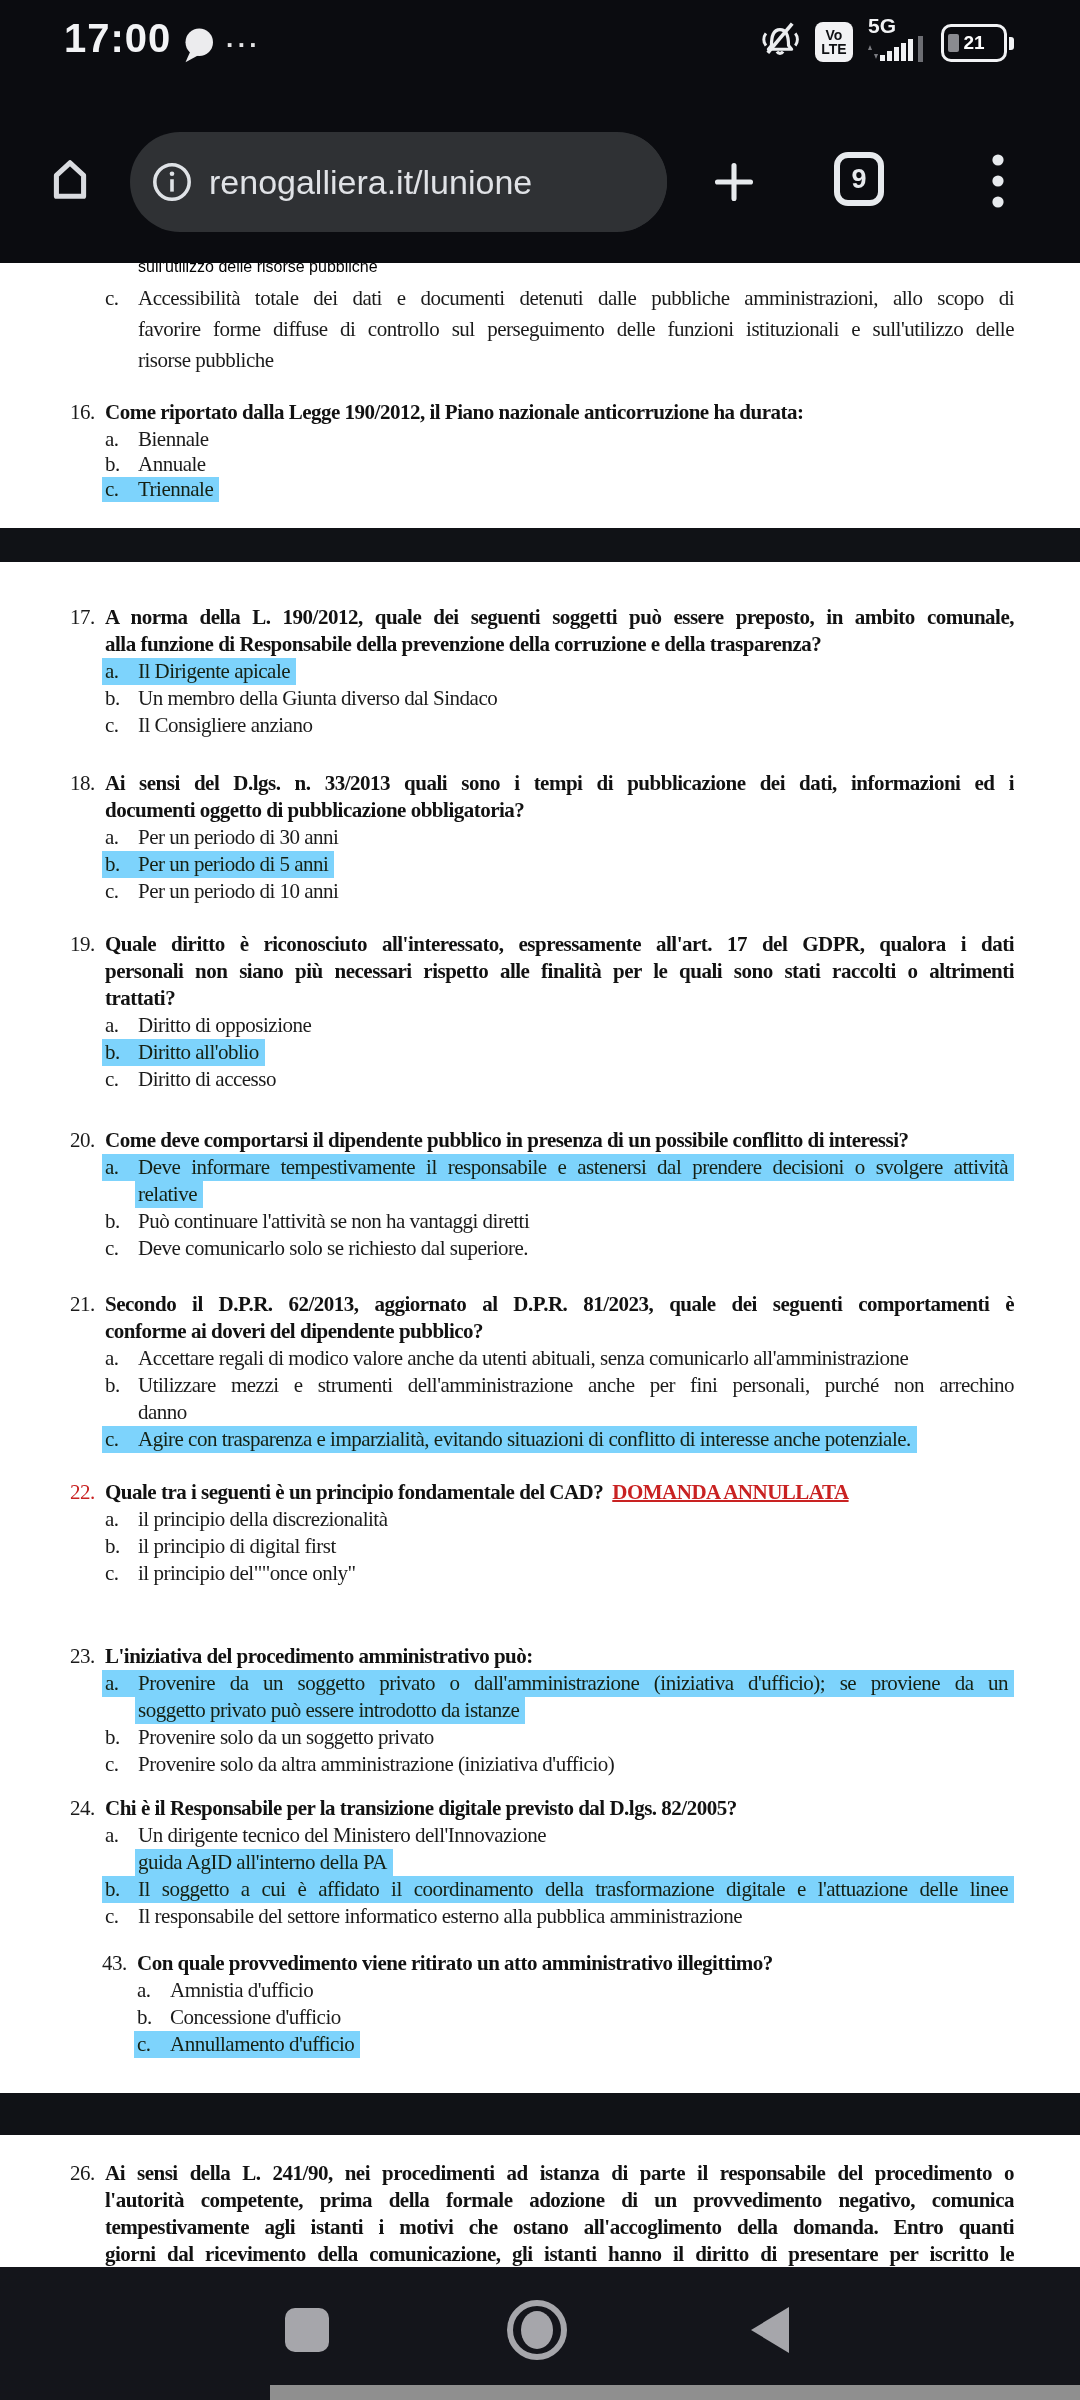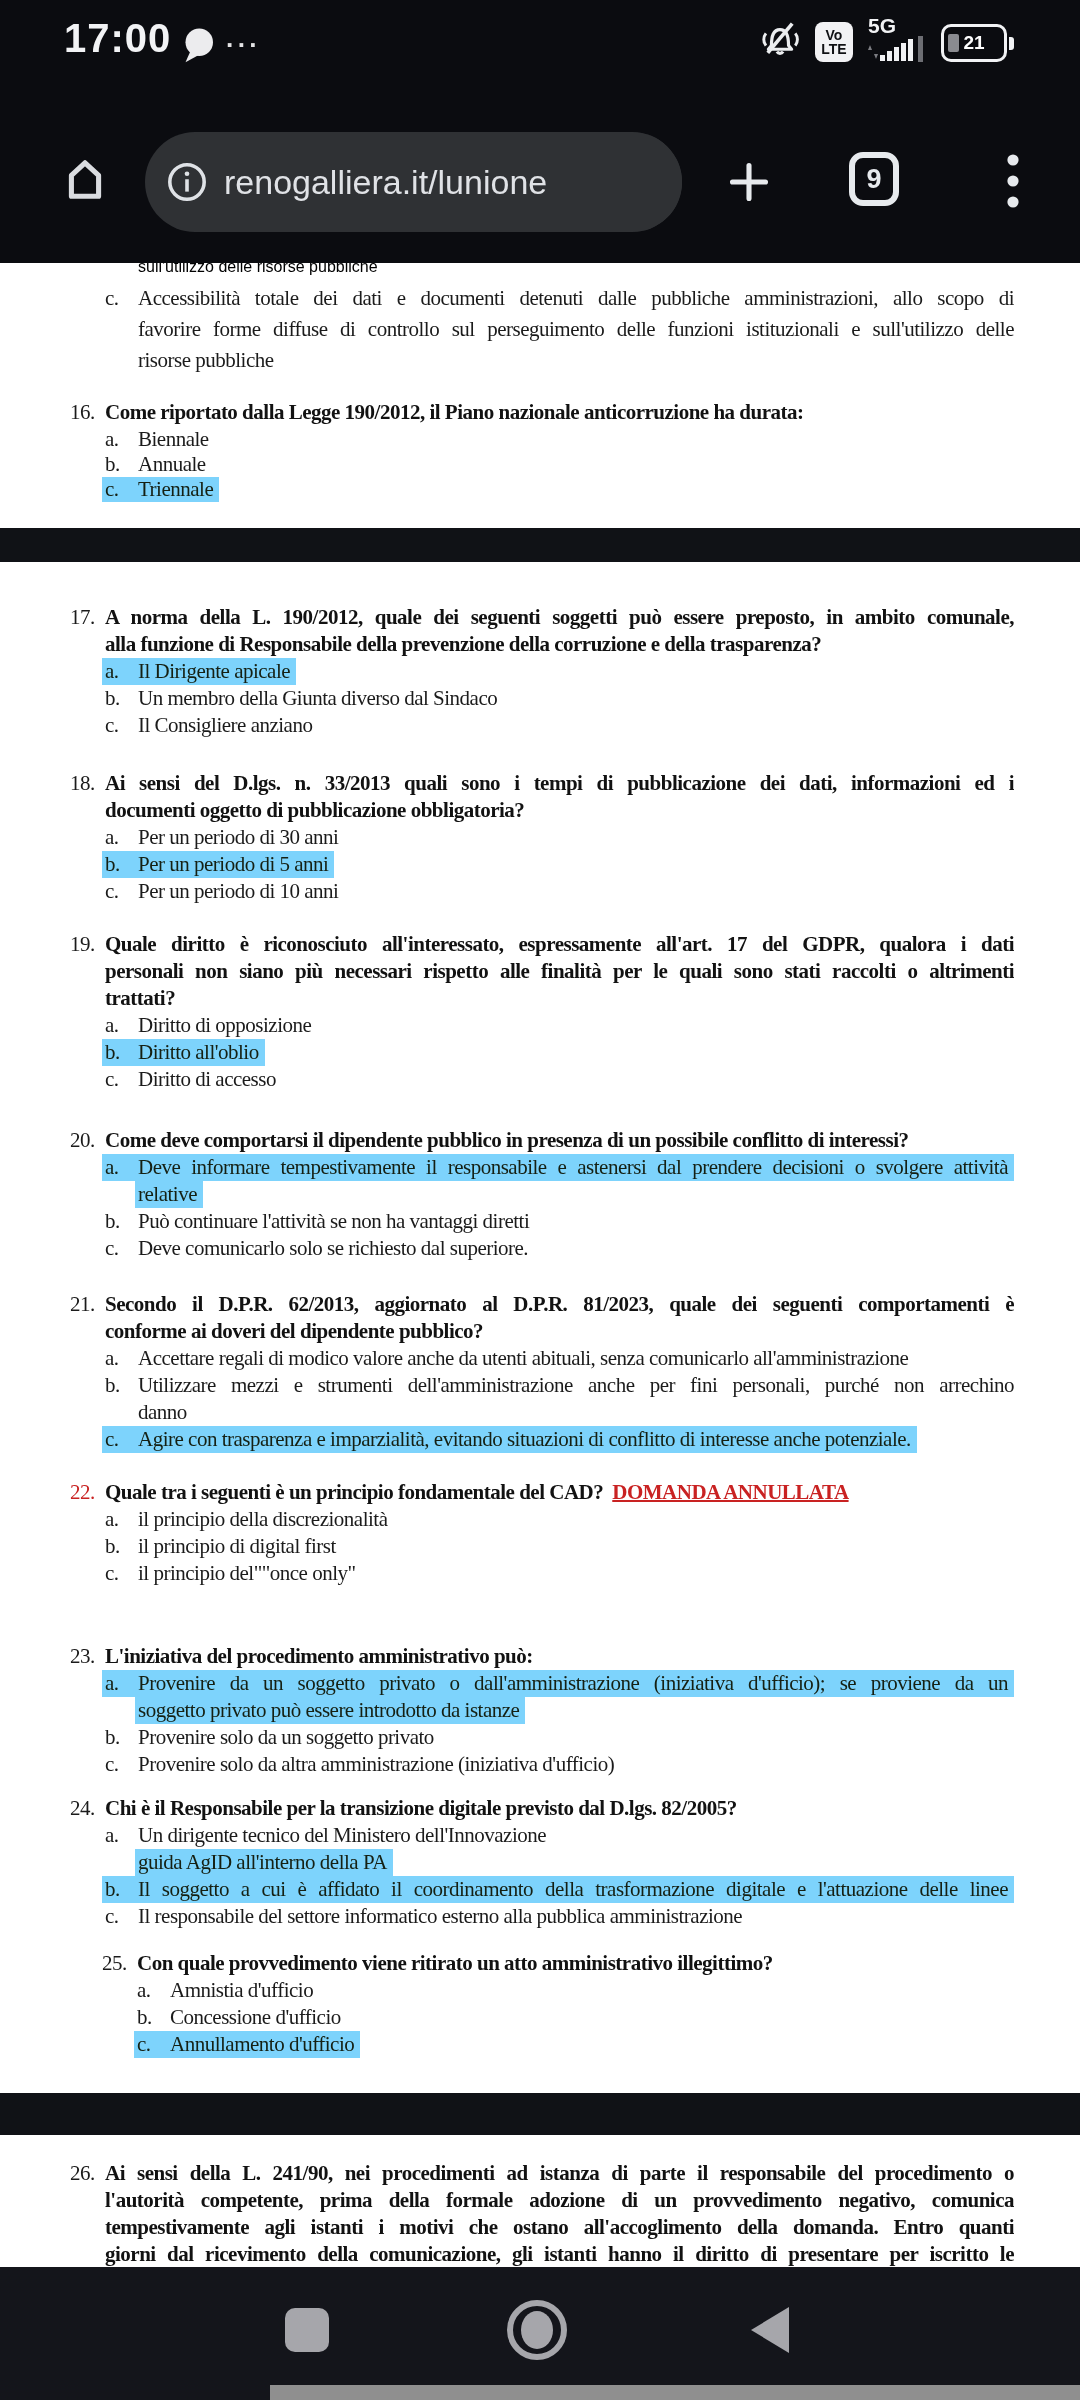--- a/index.html
+++ b/index.html
@@ -16,21 +16,21 @@
   .volte{background:#f2f2f4;border-radius:8px;width:38px;height:40px;display:flex;flex-direction:column;align-items:center;justify-content:center;line-height:1;}
   .volte span{color:#101114;font-size:14px;font-weight:bold;}
   .net{display:flex;flex-direction:column;align-items:flex-start;line-height:1;}
   .net .g5{color:#f2f3f5;font-size:21px;font-weight:bold;margin-left:2px;}
   .battery{position:relative;display:flex;align-items:center;}
   .batt-body{width:60px;height:32px;border:3.5px solid #f2f3f5;border-radius:10px;position:relative;display:flex;align-items:center;}
   .batt-level{width:11px;height:18px;background:#8a8b90;border-radius:2px;margin-left:4px;}
   .batt-num{position:absolute;left:0;top:0;width:100%;height:100%;display:flex;align-items:center;justify-content:center;color:#fff;font-size:19px;font-weight:600;}
   .batt-nub{width:5px;height:13px;background:#f2f3f5;border-radius:0 3px 3px 0;margin-left:2px;}
   
-  .toolbar{position:absolute;top:120px;left:15px;width:968px;height:130px;}
+  .toolbar{position:absolute;top:120px;left:0;width:968px;height:130px;}
   .homebtn{position:absolute;left:40px;top:32px;width:60px;height:60px;display:flex;align-items:center;justify-content:center;}
   .urlbar{position:absolute;left:130px;top:12px;width:537px;height:100px;background:#2f3134;border-radius:50px;display:flex;align-items:center;overflow:hidden;}
   .urlbar .info{margin-left:20px;flex:0 0 auto;display:flex;}
   .urltext{margin-left:15px;font-size:34px;color:#e0e2e6;white-space:nowrap;}
   .urlfade{position:absolute;right:0;top:0;width:64px;height:100%;background:linear-gradient(to right,rgba(47,49,52,0),rgba(47,49,52,1) 70%);}
   .newtab{position:absolute;left:702px;top:30px;width:64px;height:64px;display:flex;align-items:center;justify-content:center;}
   .tabbtn{position:absolute;left:834px;top:32px;width:50px;height:54px;border:6px solid #e7eaed;border-radius:14px;display:flex;align-items:center;justify-content:center;box-sizing:border-box;}
   .tabbtn span{color:#e7eaed;font-size:27px;font-weight:bold;}
   .menubtn{position:absolute;left:968px;top:28px;width:60px;height:66px;display:flex;align-items:center;justify-content:center;}
   
@@ -224,21 +224,21 @@
 
   <div class="qb" style="top:1233px;">
     <div class="line"><span class="num">24.</span><span class="qtext">Chi è il Responsabile per la transizione digitale previsto dal D.lgs. 82/2005?</span></div>
     <div class="line"><span class="letter">a.</span><span>Un dirigente tecnico del Ministero dell'Innovazione</span></div>
     <div class="line cont"><mark class="hl"><span>guida AgID all'interno della PA</span></mark></div>
     <div class="line jus"><mark class="hl"><span class="letter">b.</span><span>Il soggetto a cui è affidato il coordinamento della trasformazione digitale e l'attuazione delle linee</span></mark></div>
     <div class="line"><span class="letter">c.</span><span>Il responsabile del settore informatico esterno alla pubblica amministrazione</span></div>
   </div>
 
   <div class="qb" style="top:1388px;left:102px;width:912px;">
-    <div class="line"><span class="num">25.</span><span class="qtext">Con quale provvedimento viene ritirato un atto amministrativo illegittimo?</span></div>
+    <div class="line"><span class="num">43.</span><span class="qtext">Con quale provvedimento viene ritirato un atto amministrativo illegittimo?</span></div>
     <div class="line"><span class="letter">a.</span><span>Amnistia d'ufficio</span></div>
     <div class="line"><span class="letter">b.</span><span>Concessione d'ufficio</span></div>
     <div class="line"><mark class="hl"><span class="letter">c.</span><span>Annullamento d'ufficio</span></mark></div>
   </div>
 
 </div>
 
 <div class="sep" style="top:2093px;height:42px;"></div>
 
 <div class="page" style="top:2135px;height:132px;">

